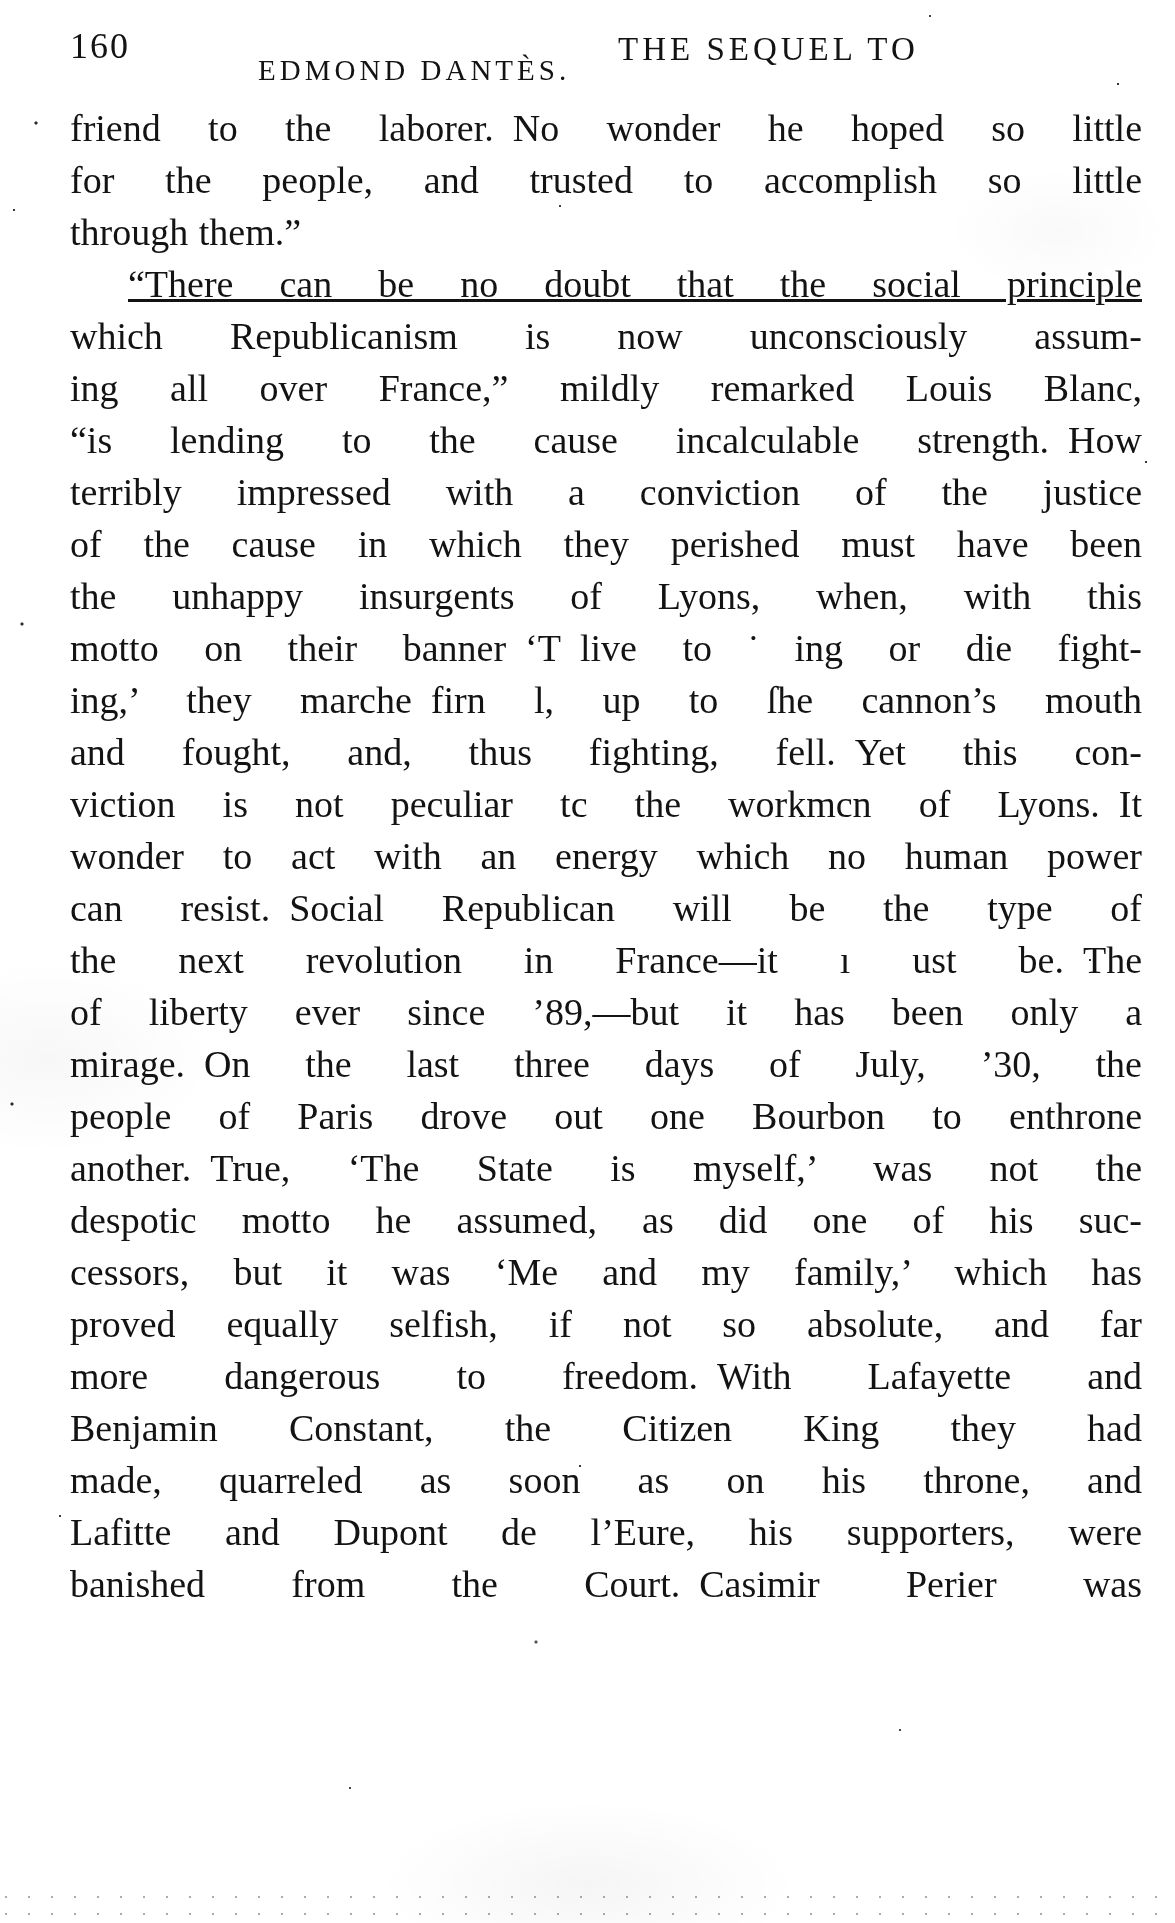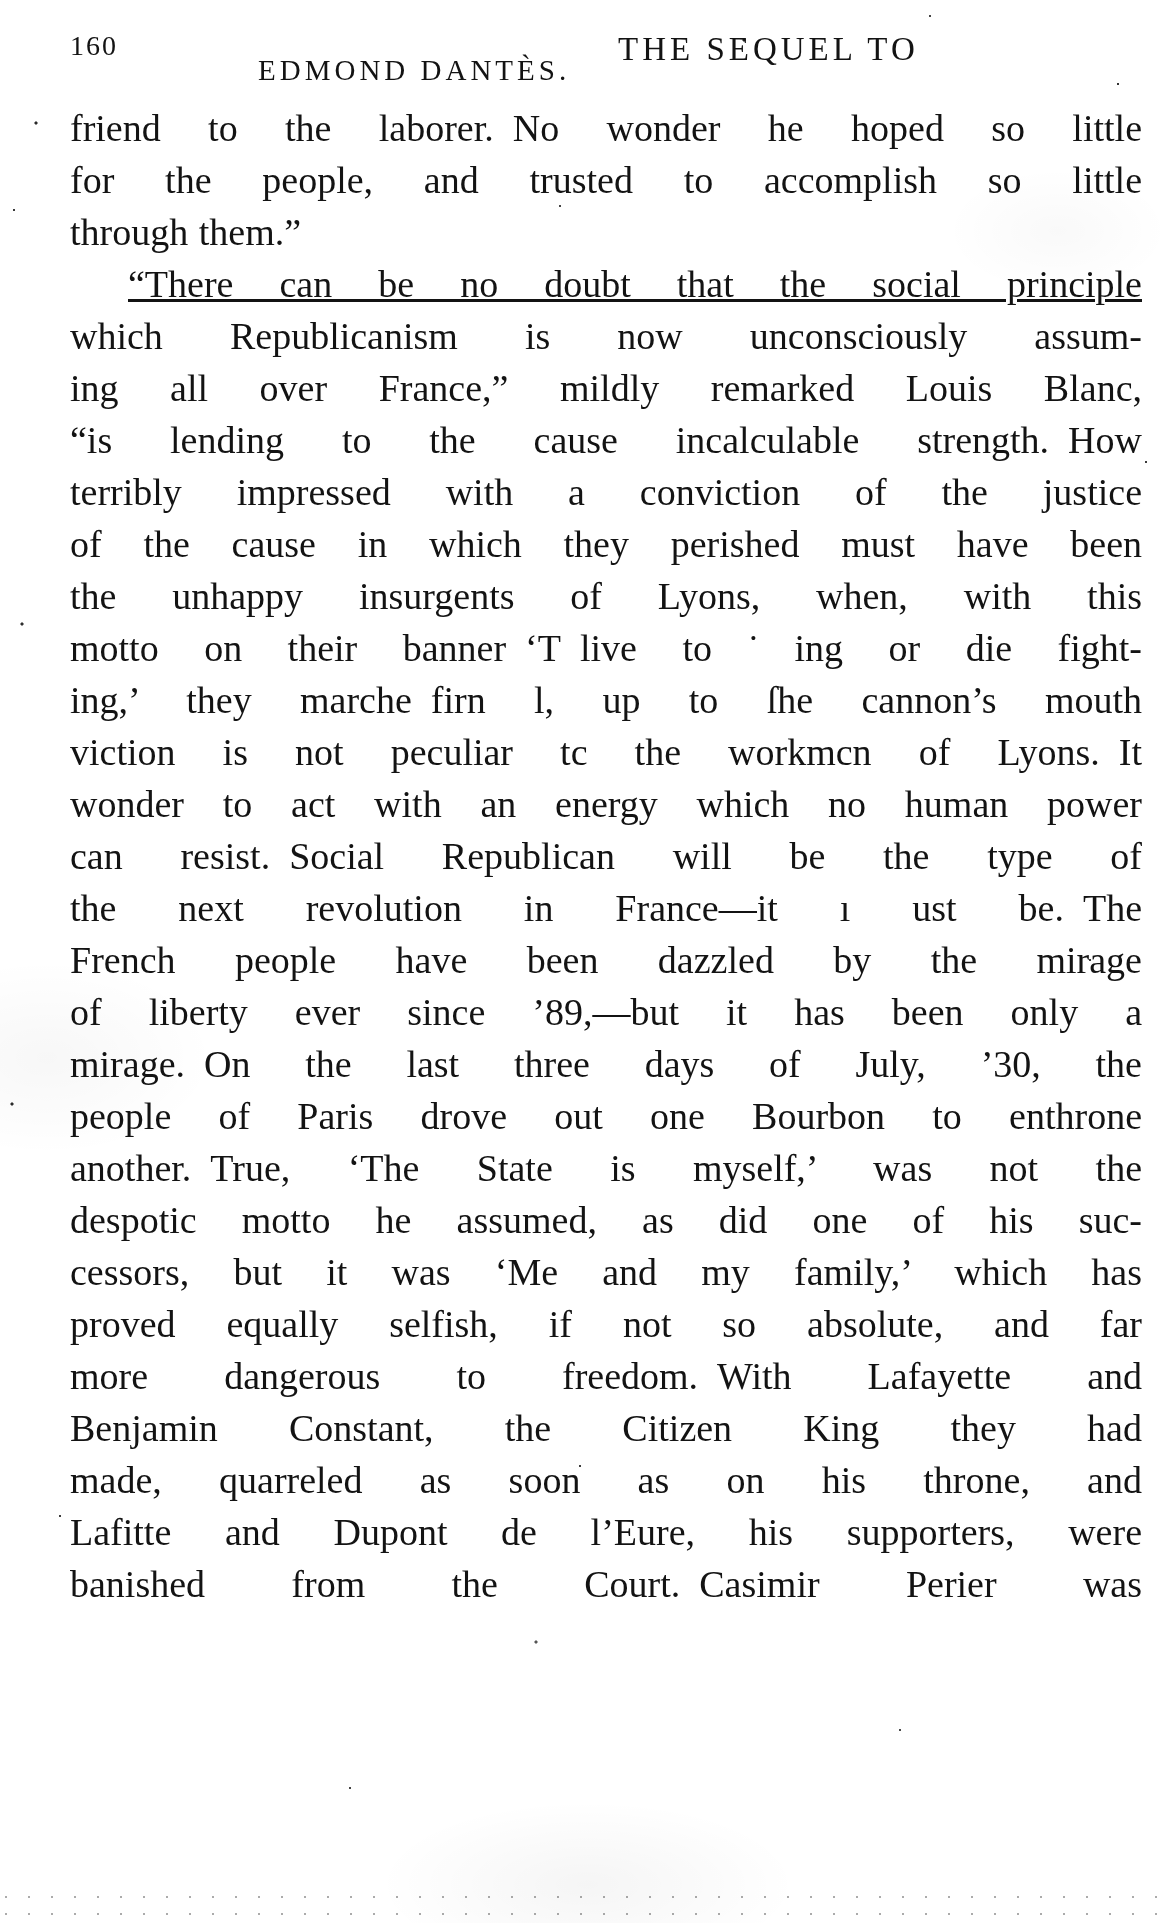--- a/index.html
+++ b/index.html
@@ -42,21 +42,21 @@
     background-image:
       repeating-radial-gradient(circle at 6px 8px,rgba(0,0,0,.6) 0 1.1px,transparent 1.1px 100%),
       repeating-radial-gradient(circle at 17px 26px,rgba(0,0,0,.45) 0 1px,transparent 1px 100%);
     background-size:23px 17px,31px 13px;
     opacity:.55;
     pointer-events:none;
   }
   .header{position:absolute;top:26px;left:0;width:100%;height:46px;}
   .page-number{
     position:absolute;left:70px;top:0;
-    font-size:28px;line-height:40px;letter-spacing:2px;
+    font-size:36px;line-height:40px;letter-spacing:2px;
   }
   .running-title{
     position:absolute;left:258px;top:18px;
     font-size:29px;line-height:36px;letter-spacing:4px;margin-top:8px;
   }
   .running-section{
     position:absolute;left:618px;top:5px;
     font-size:33px;line-height:36px;letter-spacing:4px;text-align:center;
   }
   .body-text{
@@ -91,25 +91,25 @@
     <div class="line noj">through them.”</div>
     <div class="line indent">“There can be no doubt that the social principle</div>
     <div class="line">which Republicanism is now unconsciously assum-</div>
     <div class="line">ing all over France,” mildly remarked Louis Blanc,</div>
     <div class="line">“is lending to the cause incalculable strength. How</div>
     <div class="line">terribly impressed with a conviction of the justice</div>
     <div class="line">of the cause in which they perished must have been</div>
     <div class="line">the unhappy insurgents of Lyons, when, with this</div>
     <div class="line">motto on their banner ‘T live to˙ing or die fight-</div>
     <div class="line">ing,’ they marche firn l, up to ſhe cannon’s mouth</div>
+    <div class="line">and fought, and, thus fighting, fell. Yet this con-</div>
     <div class="line">viction is not peculiar tc the workmcn of Lyons. It</div>
     <div class="line">wonder to act with an energy which no human power</div>
     <div class="line">can resist. Social Republican will be the type of</div>
     <div class="line">the next revolution in France—it ı ust be. The</div>
-    <div class="line">French people have been dazzled by the mirage</div>
     <div class="line">of liberty ever since ’89,—but it has been only a</div>
     <div class="line">mirage. On the last three days of July, ’30, the</div>
     <div class="line">people of Paris drove out one Bourbon to enthrone</div>
     <div class="line">another. True, ‘The State is myself,’ was not the</div>
     <div class="line">despotic motto he assumed, as did one of his suc-</div>
     <div class="line">cessors, but it was ‘Me and my family,’ which has</div>
     <div class="line">proved equally selfish, if not so absolute, and far</div>
     <div class="line">more dangerous to freedom. With Lafayette and</div>
     <div class="line">Benjamin Constant, the Citizen King they had</div>
     <div class="line">made, quarreled as soon as on his throne, and</div>

